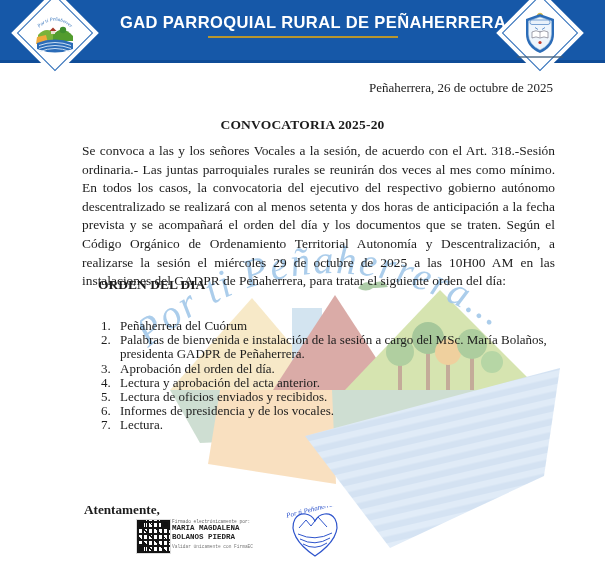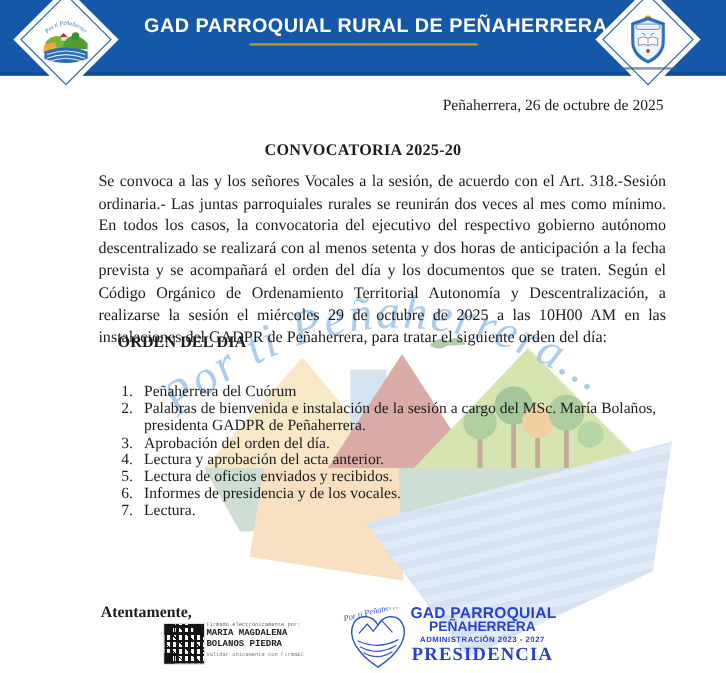--- a/index.html
+++ b/index.html
@@ -188,22 +188,16 @@
       <svg class="stamp-heart" width="58" height="54" viewBox="0 0 58 54">
         <text x="1" y="11" font-size="7" font-style="italic" fill="#2f55cc" font-family="Liberation Serif, serif" transform="rotate(-14 4 12)">Por ti Peñaherrera</text>
         <g stroke="#2f55cc" fill="none" stroke-width="1.2">
           <path d="M29,50 C11,38 3,24 9,13 C14,5 25,7 29,15 C33,7 44,5 49,13 C55,24 47,38 29,50 Z" fill="#fff"></path>
           <path d="M13,22 L20,14 L25,20 L32,11 L41,21" stroke-width="1"></path>
           <path d="M12,28 Q29,36 46,27" stroke-width="1"></path>
           <path d="M14,33 Q29,41 44,32" stroke-width="1"></path>
           <path d="M17,38 Q29,45 41,37" stroke-width="1"></path>
         </g>
       </svg>
-      <div class="stamp-text">
-        <div class="st1">GAD PARROQUIAL</div>
-        <div class="st2">PEÑAHERRERA</div>
-        <div class="st3">ADMINISTRACIÓN 2023 - 2027</div>
-        <div class="st4">PRESIDENCIA</div>
-      </div>
     </div>
   </div>
 
 </div>
 
 </body></html>

